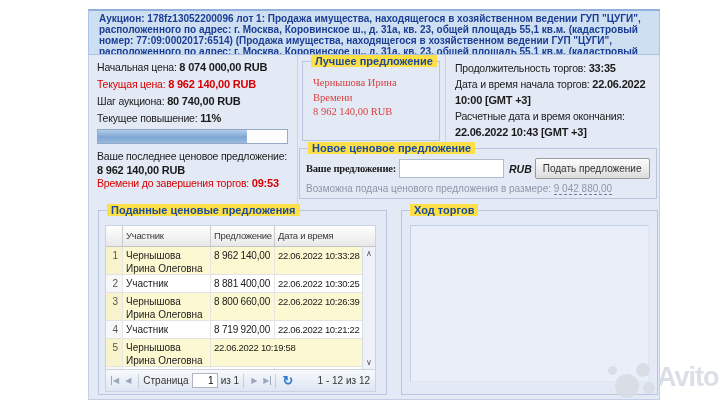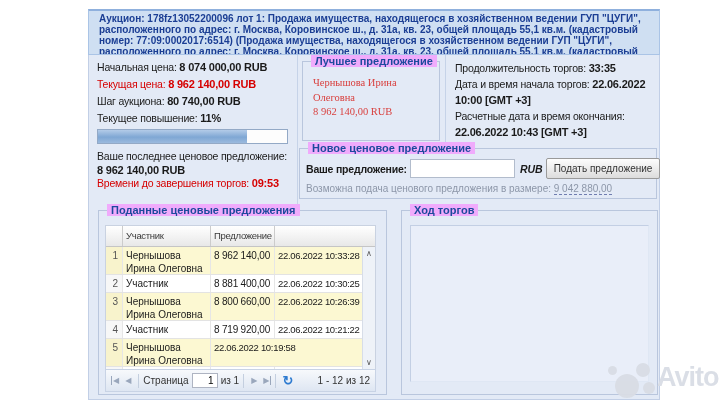--- a/index.html
+++ b/index.html
@@ -27,37 +27,37 @@
   .pline { font-size:10.5px; line-height:13px; margin-bottom:4px; white-space:nowrap; letter-spacing:-0.2px; }
   .pline b { font-size:11px; }
   .red { color:#d60000; }
   .progressbar { width:191px; height:15px; background:#fdfdfd; border:1px solid #93a9c6; margin:2px 0 6px 0; }
   .progressfill { height:100%; background:linear-gradient(180deg,#b3cbe8 0%,#7fa7d4 55%,#9bbade 100%); }
   .pline2 { font-size:10.5px; line-height:13.5px; white-space:nowrap; letter-spacing:-0.2px; }
   .pline2 b { font-size:11px; }
 
   
   .fset { position:absolute; border:1px solid #b9c6dd; }
-  .legend { position:absolute; top:-7px; left:8px; background:#f0abfc; padding:0 4px;
+  .legend { position:absolute; top:-7px; left:8px; background:#fde047; padding:0 4px;
     font-size:11px; font-weight:bold; color:#1c4a9c; white-space:nowrap;text-align:center; }
 
   .best-offer { left:213px; top:6px; width:138px; height:80px; }
   .best-offer .bo-body { padding:14px 10px 0 10px;font-family:Liberation Serif, serif; }
   .bo-line { font-size:10.5px; line-height:14.5px; color:#d9413f; white-space:nowrap; }
 
   
   .info-col { position:absolute; left:356px; top:0; width:216px; height:90px;
     border-left:1px solid #c6d3e8; padding:5px 4px 0 9px; }
   .iline { font-size:10.5px; line-height:16px; letter-spacing:-0.2px; }
   .iline b { font-size:11px; }
 
   
   .new-bid { left:210px; top:93px; width:358px; height:51px; }
   .nb-row { display:flex; align-items:center; padding:9px 6px 0 6px; }
-  .nb-label { font-size:10.5px; font-weight:bold; letter-spacing:-0.2px; white-space:nowrap; }
+  .nb-label { font-size:10.5px; font-weight:bold; letter-spacing:-0.2px; white-space:nowrap;font-family:Liberation Serif, serif; }
   .nb-input { width:105px; height:19px; margin-left:3px; border:1px solid #b2bccc; background:#fff; font-size:11px; padding:0 3px; }
   .nb-cur { font-size:10.5px; font-weight:bold; margin:0 3px 0 5px;font-style:italic; }
   .nb-btn { height:21px; font-family:"Liberation Sans",sans-serif; font-size:10px; color:#333; padding:0 7px;
     background:linear-gradient(180deg,#fdfdfd,#dcdcdc); border:1px solid #9a9a9a; border-radius:2px; white-space:nowrap; }
   .nb-hint { padding:4px 0 0 6px; font-size:10px; color:#8d97a9; white-space:nowrap; }
   .nb-hint .amt { border-bottom:1px dashed #6f7db0; cursor:pointer; }
 
   
   .bids { left:9px; top:155px; width:289px; height:185px; }
   .grid { position:absolute; left:6px; top:14px; width:271px; border:1px solid #c9d2e1; background:#fff; }
@@ -124,21 +124,21 @@
       </div>
       <div class="pline2">Ваше последнее ценовое предложение:</div>
       <div class="pline2"><b>8 962 140,00 RUB</b></div>
       <div class="pline2 red"><span>Времени до завершения торгов:</span> <b>09:53</b></div>
     </div>
 
     <div class="fset best-offer">
       <span class="legend">Лучшее предложение</span>
       <div class="bo-body">
         <div class="bo-line">Чернышова Ирина</div>
-        <div class="bo-line">Олеговна</div>
+        <div class="bo-line">Времени</div>
         <div class="bo-line">8 962 140,00 RUB</div>
       </div>
     </div>
 
     <div class="info-col">
       <div class="iline"><span>Продолжительность торгов:</span> <b>33:35</b></div>
       <div class="iline"><span>Дата и время начала торгов:</span> <b>22.06.2022 10:00 [GMT +3]</b></div>
       <div class="iline"><span>Расчетные дата и время окончания:</span> <b>22.06.2022 10:43 [GMT +3]</b></div>
     </div>
 
@@ -154,20 +154,21 @@
     </div>
 
     <div class="fset bids">
       <span class="legend">Поданные ценовые предложения</span>
 
       <div class="grid">
         <div class="ghead">
           <div class="cell c-num"></div>
           <div class="cell c-part">Участник</div>
           <div class="cell c-bid">Предложение</div>
+          <div class="cell c-dt">Дата и время</div>
         </div>
         <div class="gbody">
           <div class="trow hl r2l">
             <div class="cell c-num">1</div>
             <div class="cell c-part">Чернышова Ирина Олеговна</div>
             <div class="cell c-bid">8 962 140,00</div>
             <div class="cell c-dt">22.06.2022 10:33:28</div>
           </div>
           <div class="trow r1l">
             <div class="cell c-num">2</div>

